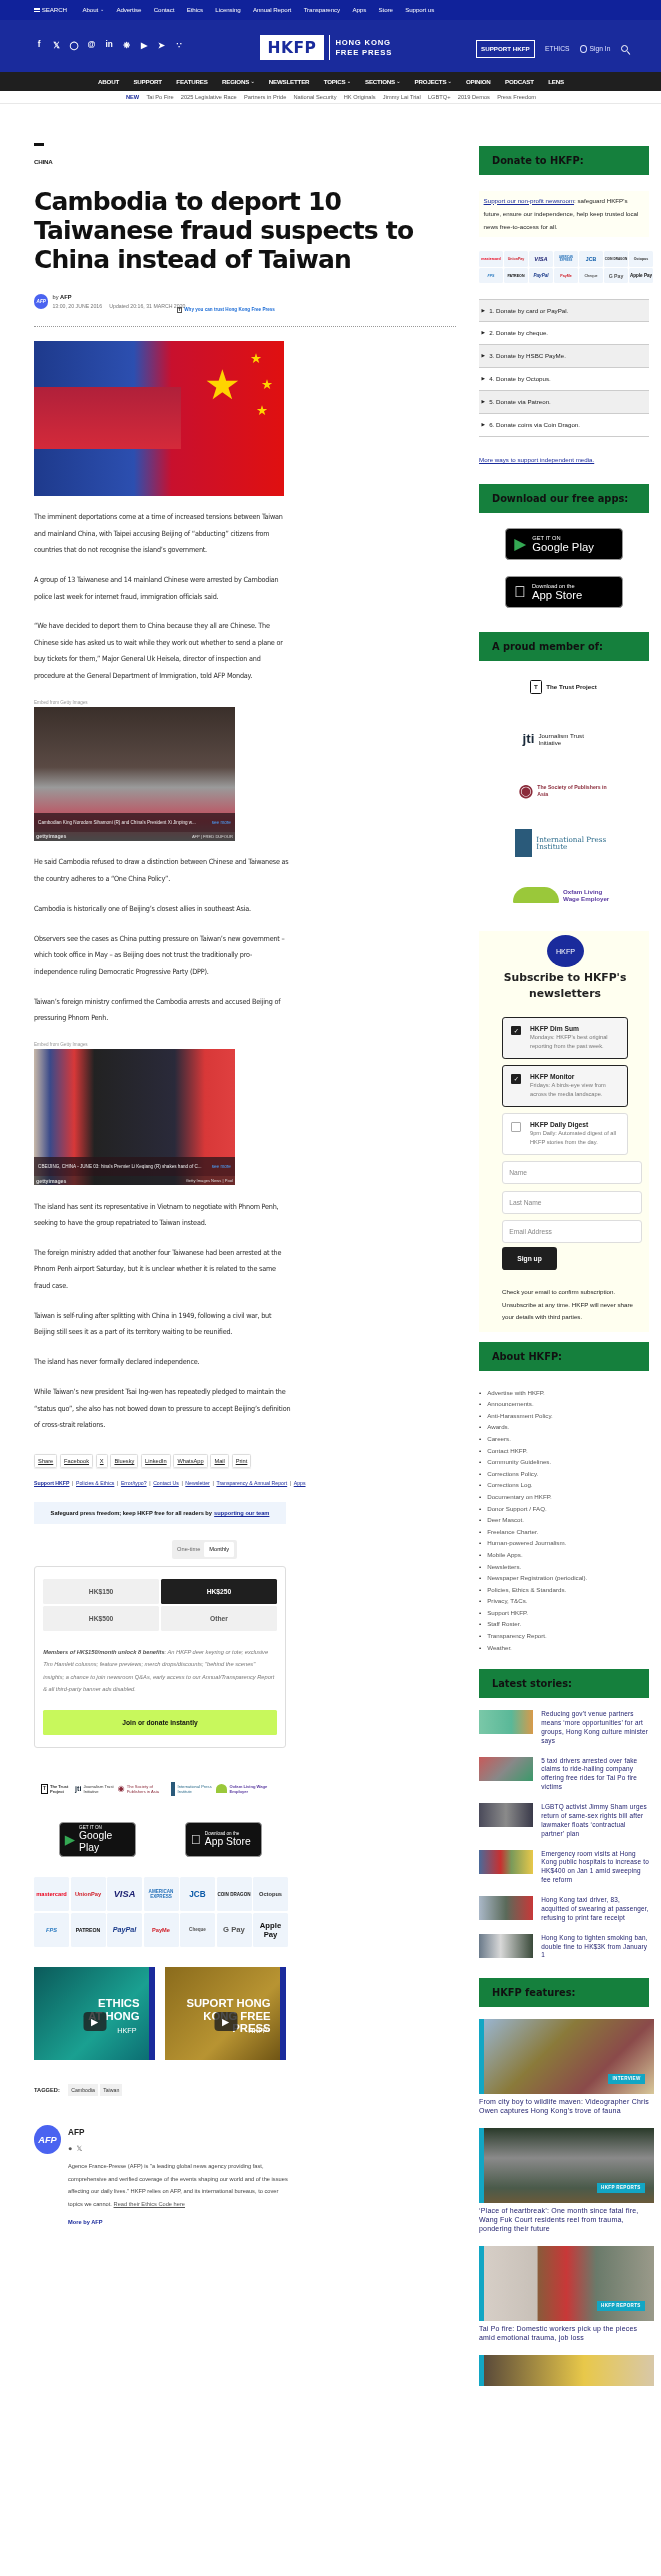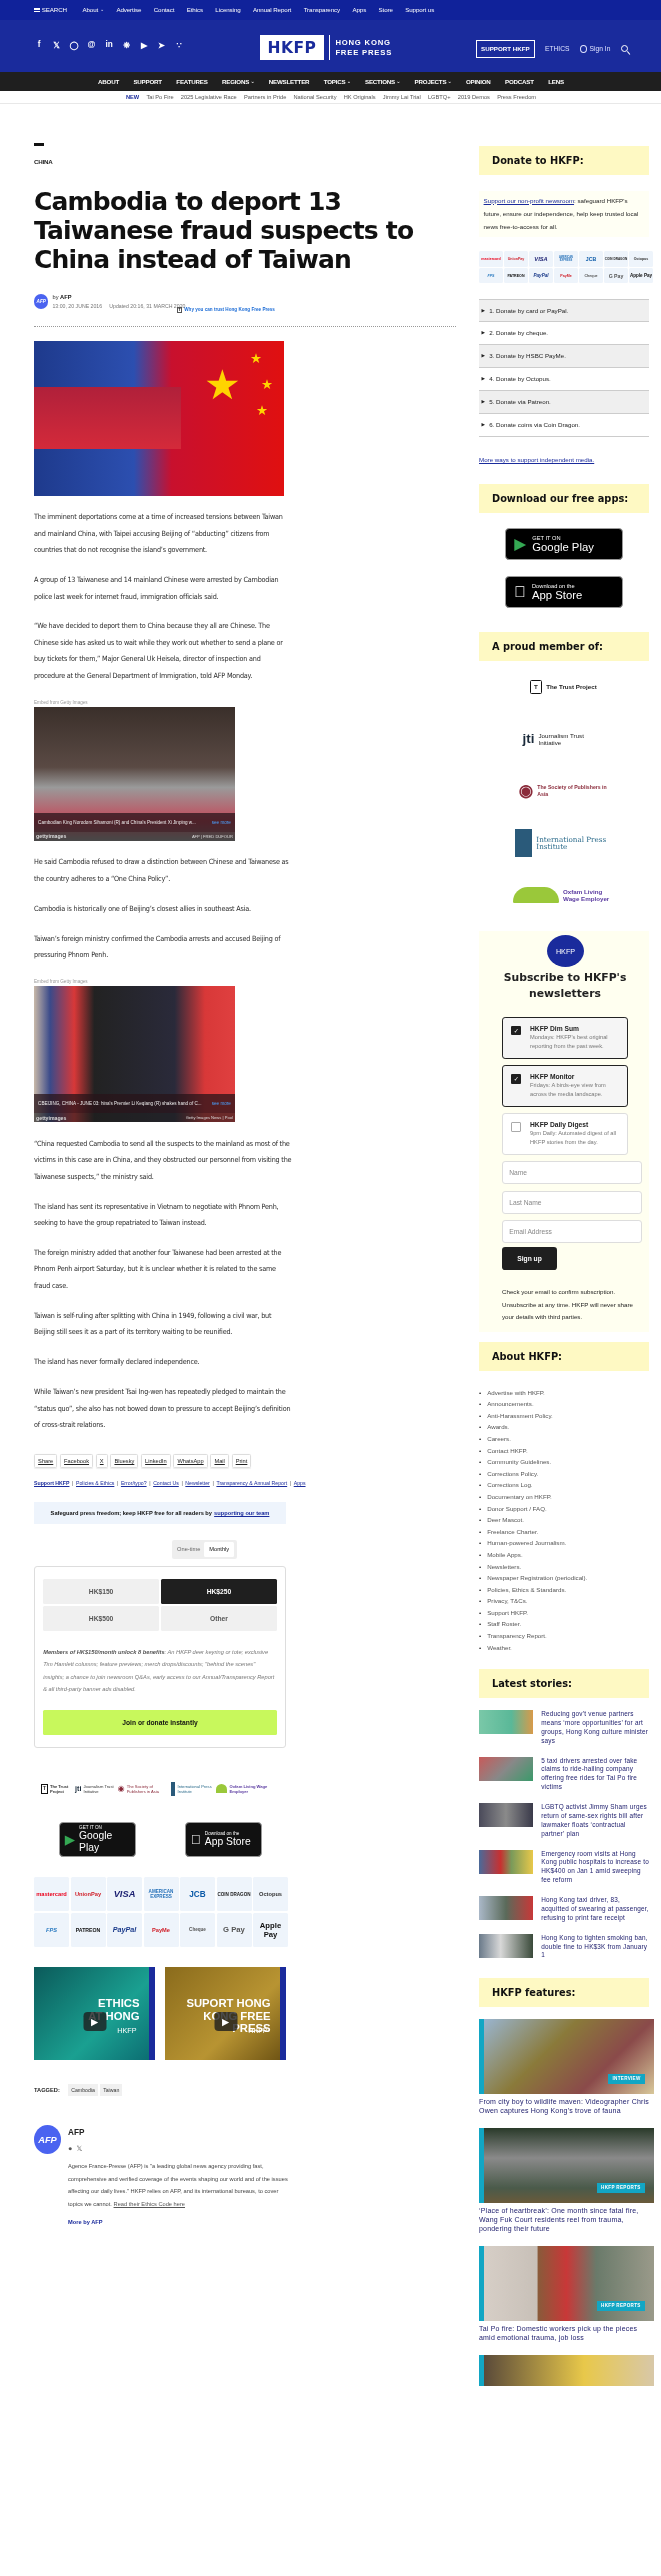--- a/index.html
+++ b/index.html
@@ -120,21 +120,21 @@
 
   .author { position: relative; margin-top: 29px; height: 108px; }
   .author .avatar.big { position: absolute; left: 0; top: 0; }
   .author .name { position: absolute; left: 34px; top: 2.1px; font-size: 8.2px; font-weight: bold; }
   .author .aicons { position: absolute; left: 34px; top: 18.5px; display: flex; gap: 4.1px; color: #555; font-size: 7.2px; }
   .author .bio { position: absolute; left: 34px; top: 35px; width: 222px; font-size: 5.7px; line-height: 12.4px; color: #444; }
   .author .bio a { color: #555; text-decoration: underline; }
   .author .more { position: absolute; left: 34px; top: 94px; font-size: 5.7px; font-weight: bold; color: #1a2b9c; }
 
   
-  .side-head { background: #fef9c3; height: 29px; display: flex; align-items: center; padding-left: 13px; font-family: "DejaVu Sans", sans-serif; font-weight: bold; font-size: 9.8px; color: #111; }
+  .side-head { background: #15803d; height: 29px; display: flex; align-items: center; padding-left: 13px; font-family: "DejaVu Sans", sans-serif; font-weight: bold; font-size: 9.8px; color: #111; }
   .donate-intro { background: #fffff4; margin-top: 15.5px; padding: 3.1px 4.6px; font-size: 6.2px; line-height: 13.4px; color: #222; width: 170px; }
   .donate-intro a { color: #1a2b9c; text-decoration: underline; }
   .pay-grid.side { grid-template-columns: repeat(7, 24px); gap: 1px; margin-top: 14.4px; }
   .pay-grid.side .pay-cell { height: 15.5px; font-size: 3.6px; }
   .donate-ways { margin-top: 15.5px; }
   .way { border-bottom: 0.5px solid #ccc; height: 23px; display: flex; align-items: center; padding-left: 2.6px; font-size: 6.2px; color: #222; }
   .way:nth-child(odd) { background: #efefef; }
   .way:first-child { border-top: 0.5px solid #ccc; }
   .tri { font-size: 4.6px; margin-right: 4.1px; }
   .more-ways { display: block; margin-top: 19.6px; font-size: 6.2px; color: #1a2b9c; text-decoration: underline; }
@@ -265,21 +265,21 @@
   <a>LGBTQ+</a>
   <a>2019 Demos</a>
   <a>Press Freedom</a>
 </div>
 
 <div class="content">
 
   <div class="main">
     <div class="kicker-bar"></div>
     <a class="kicker" style="display:block">CHINA</a>
-    <h1 class="headline">Cambodia to deport 13 Taiwanese fraud suspects to China instead of Taiwan</h1>
+    <h1 class="headline">Cambodia to deport 10 Taiwanese fraud suspects to China instead of Taiwan</h1>
 
     <div class="byline">
       <div class="avatar">AFP</div>
       <div class="by-text">
         <div><span>by</span> <b>AFP</b></div>
         <div class="dates"><span>13:00, 20 JUNE 2016</span><span>Updated 20:16, 31 MARCH 2020</span></div>
       </div>
       <a class="trust">
           <span class="tbox">T</span>
           <span>Why you can trust Hong Kong Free Press</span>
@@ -308,36 +308,36 @@
           <a class="more">see more</a>
         </div>
       <div class="credit">
           <span class="gi">gettyimages</span>
           <span>AFP | FRED DUFOUR</span>
         </div>
     </div>
 
     <p class="para">He said Cambodia refused to draw a distinction between Chinese and Taiwanese as the country adheres to a “One China Policy”.</p>
     <p class="para">Cambodia is historically one of Beijing’s closest allies in southeast Asia.</p>
+    <p class="para">Observers see the cases as China putting pressure on Taiwan’s new government – which took office in May – as Beijing does not trust the traditionally pro-independence ruling Democratic Progressive Party (DPP).</p>
     <p class="para">Taiwan’s foreign ministry confirmed the Cambodia arrests and accused Beijing of pressuring Phnom Penh.</p>
 
     <div class="embed-label">Embed from Getty Images</div>
     <div class="getty" style="height:136px">
       <div class="photo" style="background:linear-gradient(90deg,#c8b8a8 0%,#3a4a8a 8%,#d83838 20%,#222 30%,#2a2a3a 70%,#d83838 85%,#e04040 100%)"></div>
       <div class="cap" style="top:108px">
           <span>CBEIJING, CHINA - JUNE 03: hina's Premier Li Keqiang (R) shakes hand of C...</span>
           <a class="more">see more</a>
         </div>
       <div class="credit">
           <span class="gi">gettyimages</span>
           <span>Getty Images News | Pool</span>
         </div>
     </div>
 
-    <p class="para">“China requested Cambodia to send all the suspects to the mainland as most of the victims in this case are in China, and they obstructed our personnel from visiting the Taiwanese suspects,” the ministry said.</p>
     <p class="para">The island has sent its representative in Vietnam to negotiate with Phnom Penh, seeking to have the group repatriated to Taiwan instead.</p>
     <p class="para">The foreign ministry added that another four Taiwanese had been arrested at the Phnom Penh airport Saturday, but it is unclear whether it is related to the same fraud case.</p>
     <p class="para">Taiwan is self-ruling after splitting with China in 1949, following a civil war, but Beijing still sees it as a part of its territory waiting to be reunified.</p>
     <p class="para">The island has never formally declared independence.</p>
     <p class="para">While Taiwan’s new president Tsai Ing-wen has repeatedly pledged to maintain the “status quo”, she also has not bowed down to pressure to accept Beijing’s definition of cross-strait relations.</p>
 
     <div class="share-row">
       <a class="share-btn">Share</a>
       <a class="share-btn">Facebook</a>
       <a class="share-btn">X</a>

